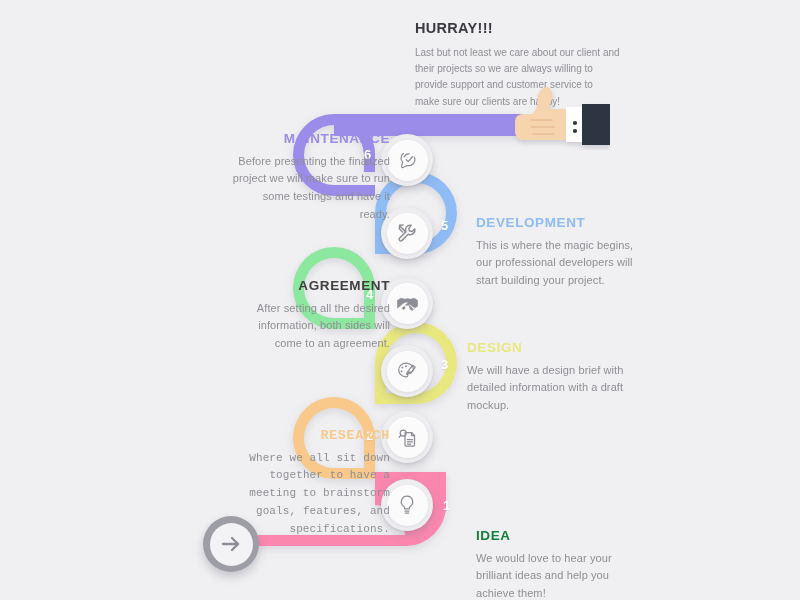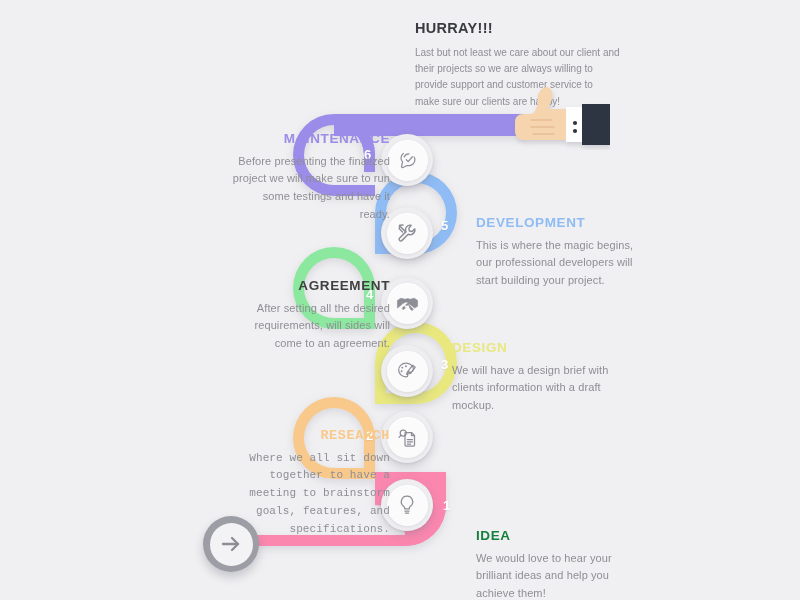--- a/index.html
+++ b/index.html
@@ -281,26 +281,26 @@
     <div class="step-desc">Before presenting the finalized project we will make sure to run some testings and have it ready.</div>
   </div>
 
   <div class="step-text right" style="left:476px; top:216px;">
     <div class="step-title" style="color:#8fbcf5;">DEVELOPMENT</div>
     <div class="step-desc">This is where the magic begins, our professional developers will start building your project.</div>
   </div>
 
   <div class="step-text left" style="left:230px; top:279px;">
     <div class="step-title" style="color:#404040;margin-left:37px;">AGREEMENT</div>
-    <div class="step-desc">After setting all the desired requirements, will sides will come to an agreement.</div>
-  </div>
-
-  <div class="step-text right" style="left:452px; top:341px;">
+    <div class="step-desc">After setting all the desired information, both sides will come to an agreement.</div>
+  </div>
+
+  <div class="step-text right" style="left:467px; top:341px;">
     <div class="step-title" style="color:#e8e87f;">DESIGN</div>
-    <div class="step-desc">We will have a design brief with clients information with a draft mockup.</div>
+    <div class="step-desc">We will have a design brief with detailed information with a draft mockup.</div>
   </div>
 
   <div class="step-text left" style="left:230px; top:429px;font-family:Liberation Mono, monospace;">
     <div class="step-title" style="color:#f8c98a;">RESEARCH</div>
     <div class="step-desc">Where we all sit down together to have a meeting to brainstorm goals, features, and specifications.</div>
   </div>
 
   <div class="step-text right" style="left:476px; top:485px;">
     <div class="step-title" style="color:#15803d;margin-top:44px;">IDEA</div>
     <div class="step-desc">We would love to hear your brilliant ideas and help you achieve them!</div>

